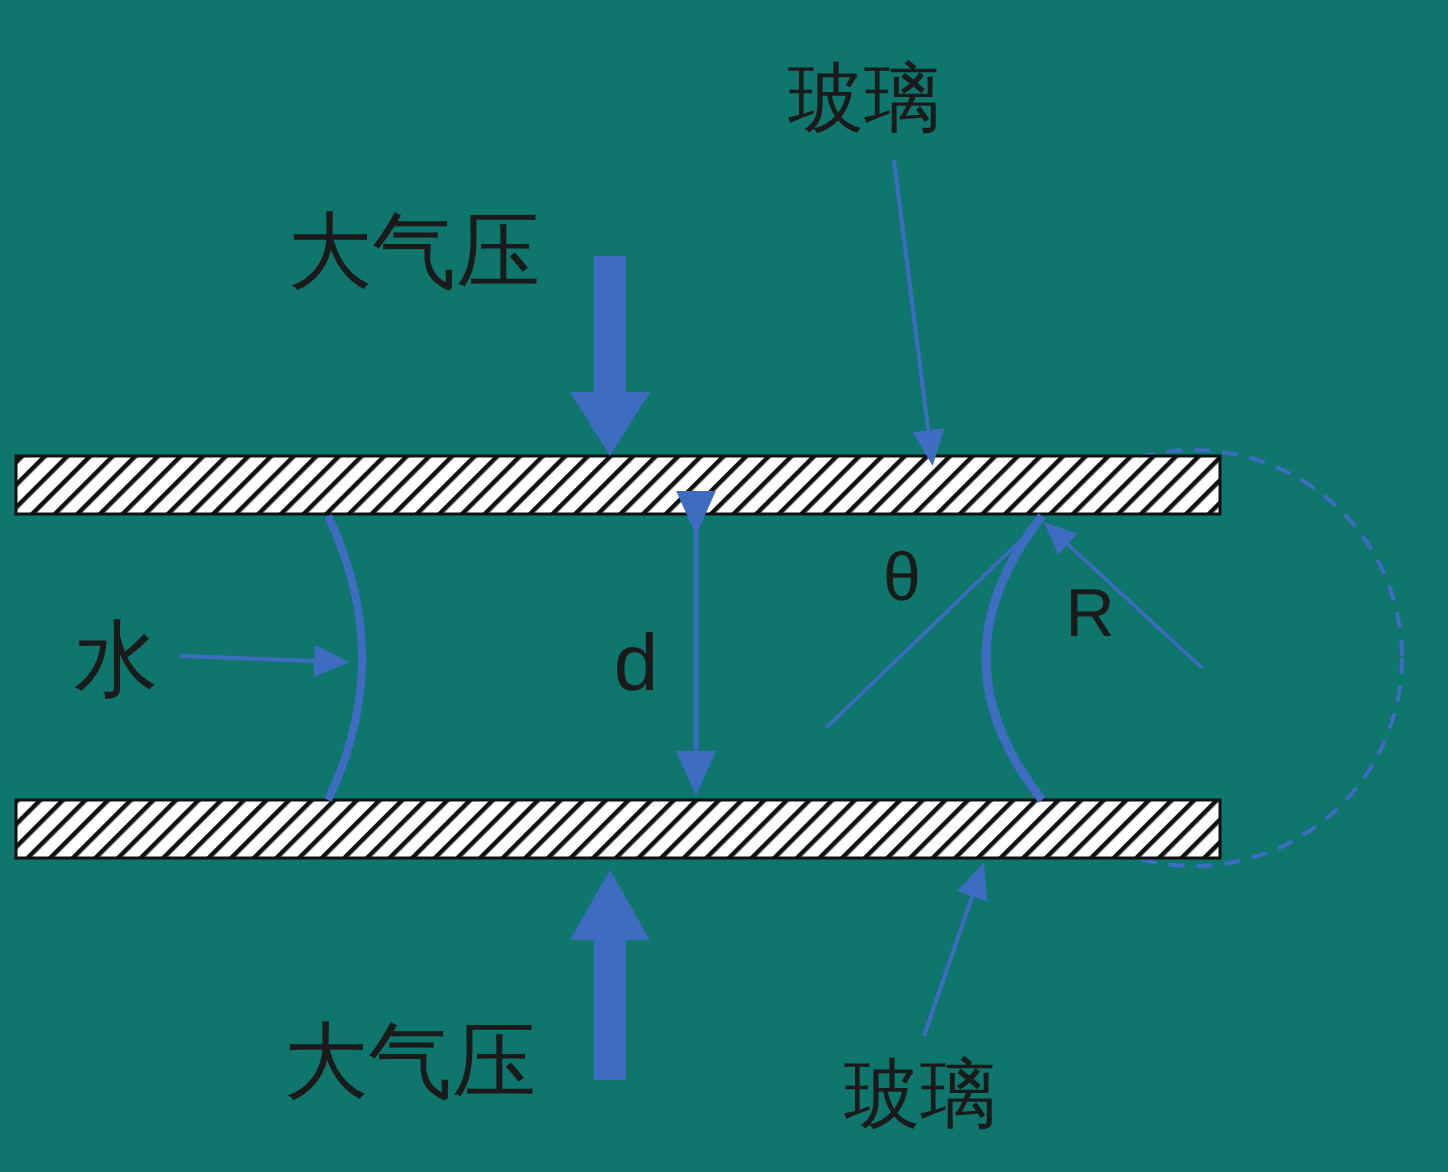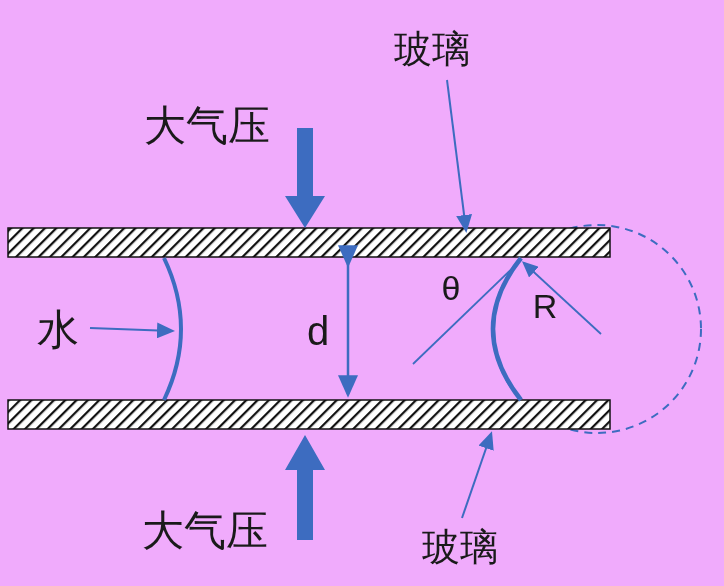--- a/index.html
+++ b/index.html
@@ -5,21 +5,21 @@
   html, body {
     margin: 0;
     padding: 0;
     background: #ffffff;
     font-family: "Liberation Sans", "DejaVu Sans", sans-serif;
   }
   .stage {
     position: relative;
     width: 724px;
     height: 586px;
-    background: #f0abfc;
+    background: #0f766e;
     overflow: hidden;
   }
   svg { display: block; }
   text {
     fill: #1a1a1a;
     font-family: "Liberation Sans", "DejaVu Sans", sans-serif;
   }
   .label-cjk { font-size: 42px; }
   .label-cjk-sm { font-size: 38px; }
   .label-math { font-size: 40px; }

